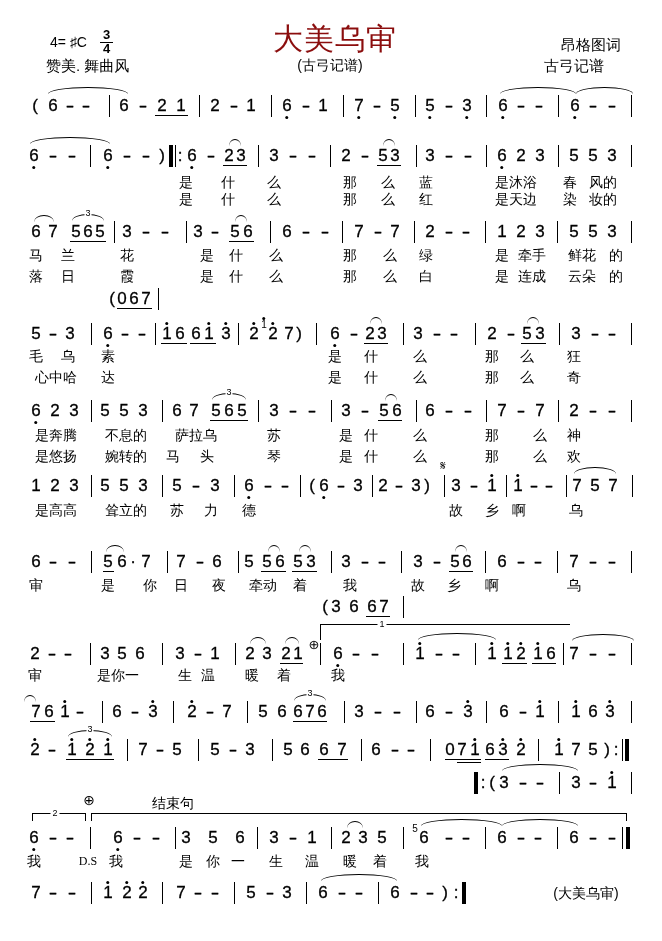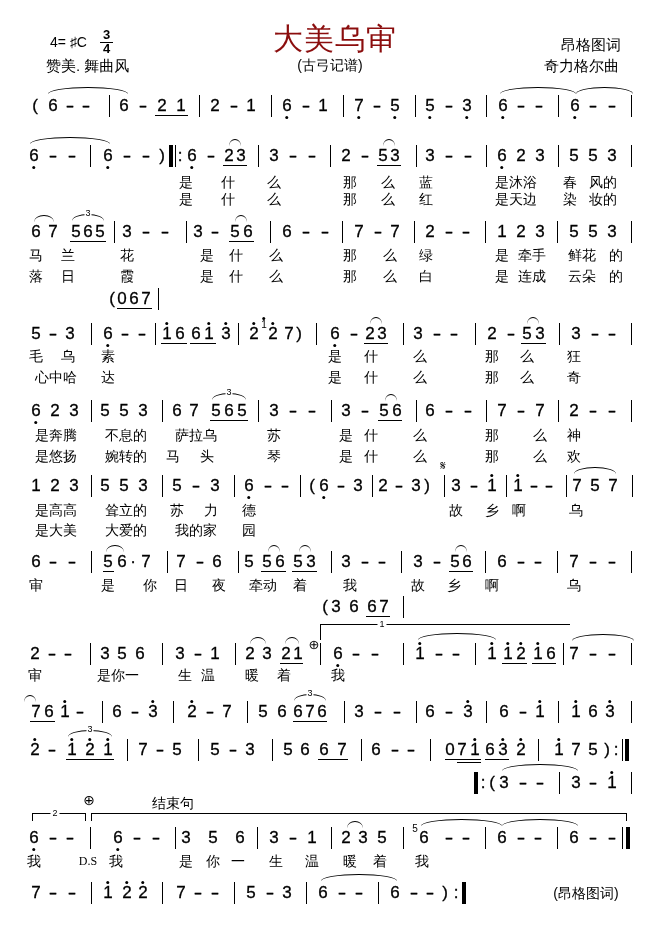--- a/index.html
+++ b/index.html
@@ -35,21 +35,21 @@
 
   <span class="hdr" style="left:50px;top:33px;font-size:14px">4= ♯C</span>
   <div class="ts">
     <span class="num">3</span>
     <span>4</span>
   </div>
   <span class="hdr" style="left:46px;top:57px">赞美. 舞曲风</span>
   <span class="title">大美乌审</span>
   <span class="hdr" style="left:330px;top:56px;transform:translateX(-50%);font-size:14px">(古弓记谱)</span>
   <span class="hdr" style="left:561px;top:36px">昂格图词</span>
-  <span class="hdr" style="left:544px;top:57px">奇力格尔曲</span>
+  <span class="hdr" style="left:544px;top:57px">古弓记谱</span>
 
   <div class="line" style="top:96px">
     <i class="arc" style="left:48px;width:80px;top:-9px"></i>
     <i class="arc" style="left:500px;width:76px;top:-9px"></i>
     <i class="arc" style="left:576px;width:57px;top:-9px"></i>
     <span class="n" style="left:35px">(</span>
     <span class="n" style="left:53px">6</span>
     <span class="n d" style="left:70px">-</span>
     <span class="n d" style="left:86px">-</span>
     <i class="bar" style="left:109px"></i>
@@ -415,26 +415,20 @@
   <div class="lyline" style="top:502px">
     <span class="ly" style="left:56px">是高高</span>
     <span class="ly" style="left:126px">耸立的</span>
     <span class="ly" style="left:177px">苏</span>
     <span class="ly" style="left:211px">力</span>
     <span class="ly" style="left:249px">德</span>
     <span class="ly" style="left:456px">故</span>
     <span class="ly" style="left:492px">乡</span>
     <span class="ly" style="left:519px">啊</span>
     <span class="ly" style="left:576px">乌</span>
-  </div>
-  <div class="lyline" style="top:522px">
-    <span class="ly" style="left:56px">是大美</span>
-    <span class="ly" style="left:126px">大爱的</span>
-    <span class="ly" style="left:196px">我的家</span>
-    <span class="ly" style="left:249px">园</span>
   </div>
 
   <div class="line" style="top:552px">
     <i class="arc" style="left:106px;width:18px;top:-7px"></i>
     <i class="arc" style="left:268px;width:12px;top:-7px"></i>
     <i class="arc" style="left:299px;width:12px;top:-7px"></i>
     <i class="arc" style="left:455px;width:12px;top:-7px"></i>
     <span class="n" style="left:36px">6</span>
     <span class="n d" style="left:53px">-</span>
     <span class="n d" style="left:72px">-</span>
@@ -741,16 +735,16 @@
     <span class="n" style="left:323px">6</span>
     <span class="n d" style="left:342px">-</span>
     <span class="n d" style="left:359px">-</span>
     <i class="bar" style="left:378px"></i>
     <span class="n" style="left:395px">6</span>
     <span class="n d" style="left:414px">-</span>
     <span class="n d" style="left:430px">-</span>
     <span class="n" style="left:445px">)</span>
     <span class="n" style="left:456px">:</span>
     <i class="bar thick" style="left:464px"></i>
-    <span class="hdr" style="left:586px;top:1px;transform:translateX(-50%);font-size:14px">(昂格图词)</span>
+    <span class="hdr" style="left:586px;top:1px;transform:translateX(-50%);font-size:14px">(大美乌审)</span>
   </div>
 
 </div>
 
 </body></html>

